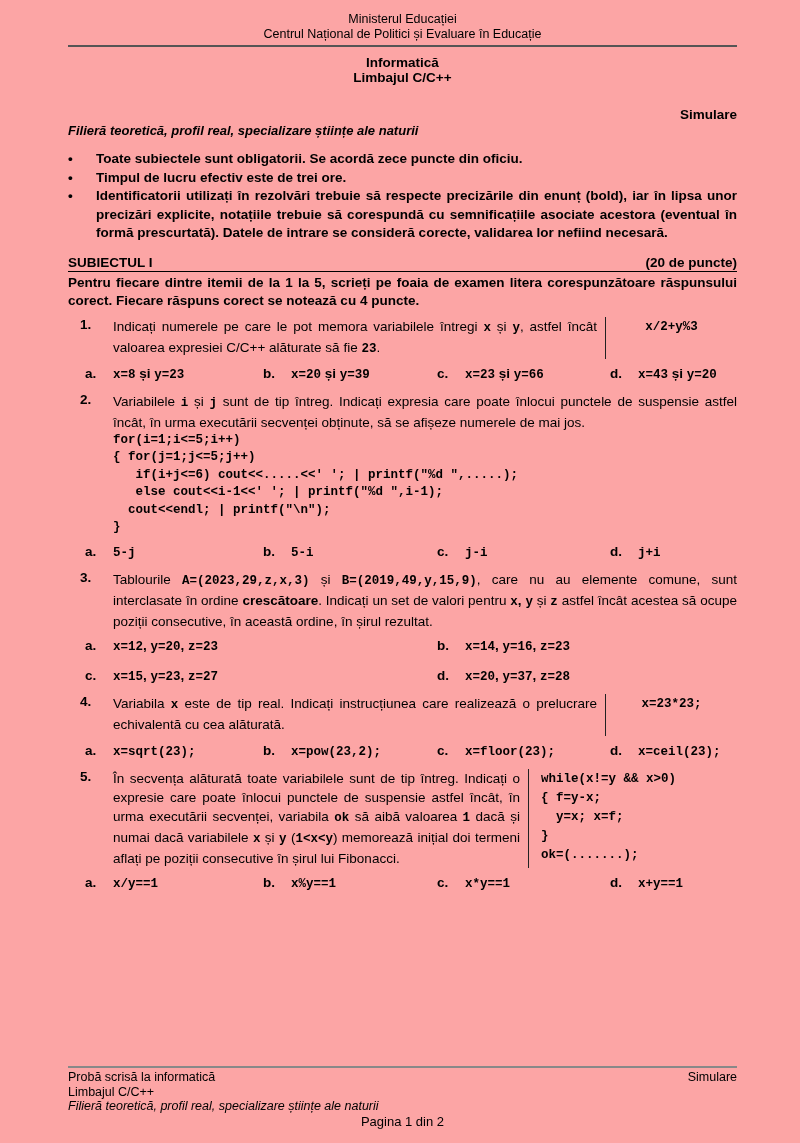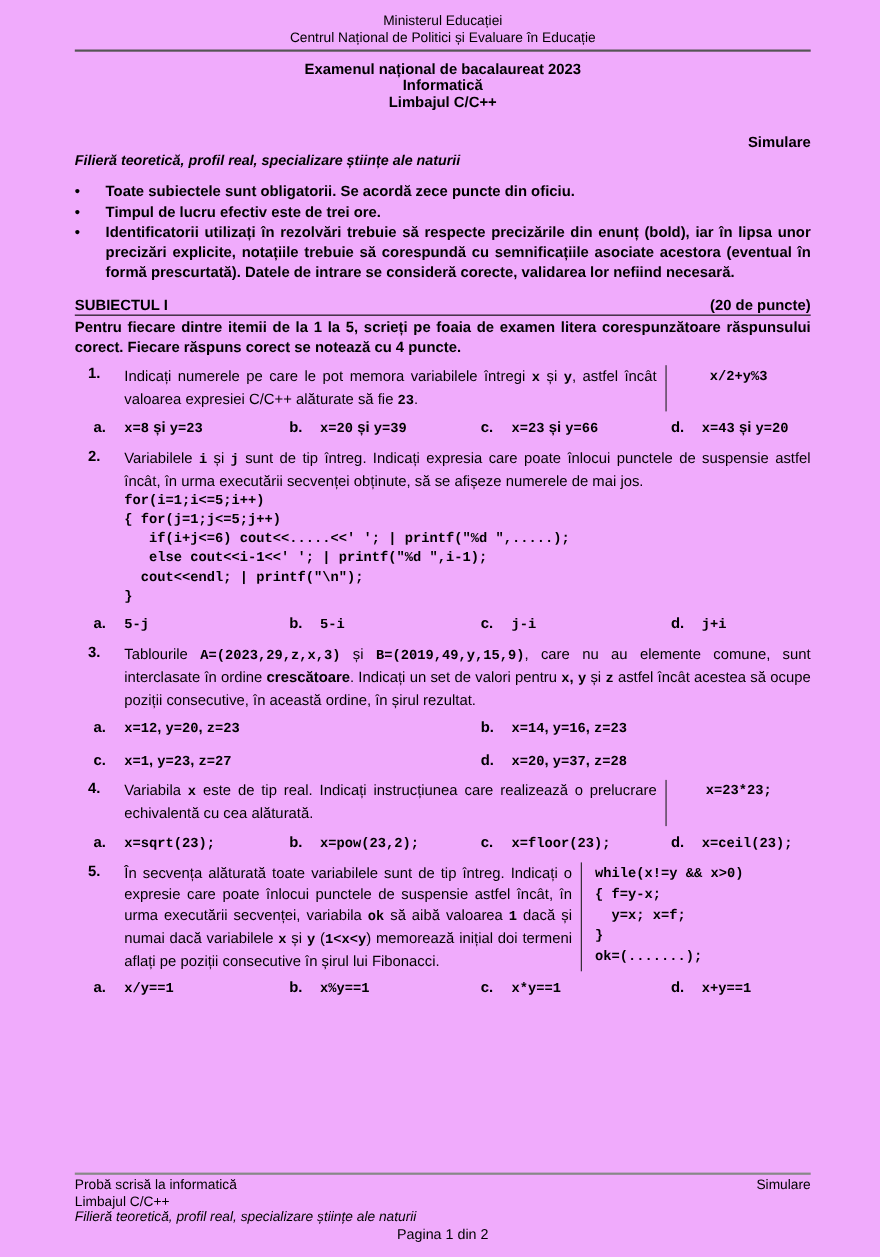--- a/index.html
+++ b/index.html
@@ -1,19 +1,19 @@
 <!DOCTYPE html>
 <html lang="ro"><head>
 <meta charset="utf-8">
 <style>
   * { box-sizing: border-box; }
   html, body { margin: 0; padding: 0; background: #fff; }
   .page {
     width: 800px; height: 1143px; position: relative;
-    background: #f0abfc; color: #000;
+    background: #fca5a5; color: #000;
     font-family: "Liberation Sans", "DejaVu Sans", sans-serif;
     font-size: 13.5px; overflow: hidden;
   }
   .content { padding: 12px 63px 0 68px; }
 
   
   .hdr-small { text-align: center; font-size: 12.5px; line-height: 15px; }
   .hdr-rule { border: 0; border-top: 2px solid #555; margin: 3px 0 0 0; }
   .title-block { margin-top: 8px; text-align: center; font-weight: 700; font-size: 13.5px; line-height: 15px; }
   .simulare-top { margin-top: 22px; text-align: right; font-weight: 700; }
@@ -73,21 +73,20 @@
 <body>
 
 <div class="page">
   <div class="content">
 
     <div>
       <div class="hdr-small">Ministerul Educației</div>
       <div class="hdr-small">Centrul Național de Politici și Evaluare în Educație</div>
       <hr class="hdr-rule">
       <div class="title-block">
-        <div>Examenul național de bacalaureat 2023</div>
         <div>Informatică</div>
         <div>Limbajul C/C++</div>
       </div>
       <div class="simulare-top">Simulare</div>
       <div class="filiera-top">Filieră teoretică, profil real, specializare științe ale naturii</div>
     </div>
 
     <div class="notes">
       <div class="note-item">
         <span class="note-dot">•</span>
@@ -187,21 +186,21 @@
         <div class="option">
           <span class="opt-label">a.</span>
           <span class="opt-value"><span class="seg-code">x=12</span><span class="seg-bold">, </span><span class="seg-code">y=20</span><span class="seg-bold">, </span><span class="seg-code">z=23</span></span>
         </div>
         <div class="option">
           <span class="opt-label">b.</span>
           <span class="opt-value"><span class="seg-code">x=14</span><span class="seg-bold">, </span><span class="seg-code">y=16</span><span class="seg-bold">, </span><span class="seg-code">z=23</span></span>
         </div>
         <div class="option">
           <span class="opt-label">c.</span>
-          <span class="opt-value"><span class="seg-code">x=1</span><span class="seg-bold">, </span><span class="seg-code">y=23</span><span class="seg-bold">, </span><span class="seg-code">z=27</span></span>
+          <span class="opt-value"><span class="seg-code">x=15</span><span class="seg-bold">, </span><span class="seg-code">y=23</span><span class="seg-bold">, </span><span class="seg-code">z=27</span></span>
         </div>
         <div class="option">
           <span class="opt-label">d.</span>
           <span class="opt-value"><span class="seg-code">x=20</span><span class="seg-bold">, </span><span class="seg-code">y=37</span><span class="seg-bold">, </span><span class="seg-code">z=28</span></span>
         </div>
       </div>
     </section>
 
     <section class="question">
       <div class="q-main">

